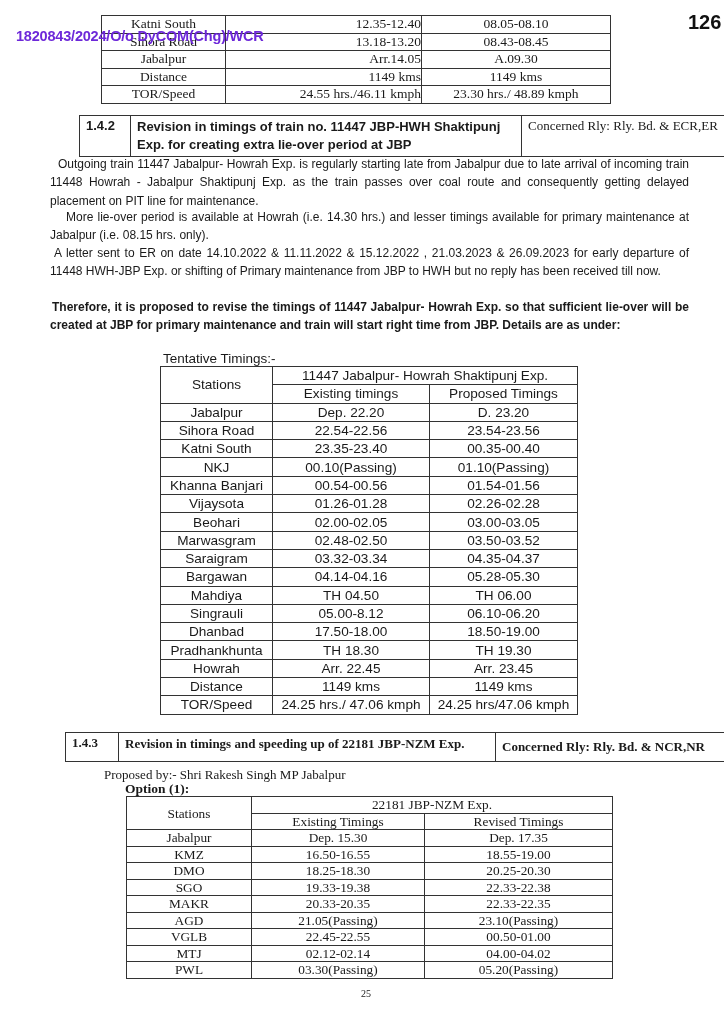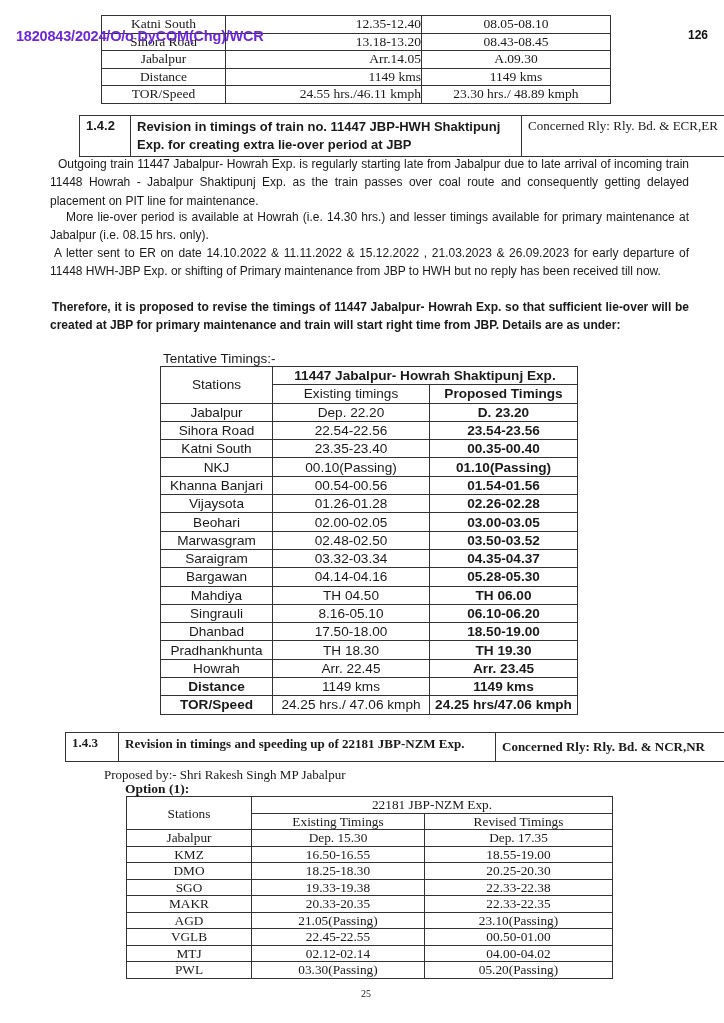--- a/index.html
+++ b/index.html
@@ -7,21 +7,21 @@
   table { border-collapse: collapse; }
   td, th { border: 1px solid #333; text-align: center; padding: 0; font-weight: normal; }
 
   
   #top-table { position: absolute; left: 101px; top: 15px; width: 510px; font-family: "Liberation Serif", serif; font-size: 13.5px; }
   #top-table td { height: 16.5px; line-height: 16px; }
   #top-table td.c1 { width: 123px; }
   #top-table td.c2 { width: 195px; text-align: right; }
 
   #stamp { position: absolute; left: 16px; top: 28px; font-family: "Liberation Sans", sans-serif; font-weight: bold; font-size: 14.5px; letter-spacing: -0.2px; color: #6d28d9; background: transparent; }
-  #page-num { position: absolute; left: 688px; top: 28px; font-family: "Liberation Sans", sans-serif; font-weight: bold; font-size: 12px; color: #111; }
+  #page-num { position: absolute; left: 688px; top: 11px; font-family: "Liberation Sans", sans-serif; font-weight: bold; font-size: 20px; color: #111; }
 
   
   .sec-box { position: absolute; border: 1px solid #333; font-family: "Liberation Sans", sans-serif; font-size: 13px; }
   .sec-box td { text-align: left; vertical-align: top; padding: 2px 6px; }
   #sec142 { left: 79px; top: 115px; width: 664px; }
   #sec142 .num { width: 38px; font-weight: bold; }
   #sec142 .title { width: 378px; font-weight: bold; line-height: 18px; }
   #sec142 .rly { font-family: "Liberation Serif", serif; font-size: 13px; line-height: 16px; }
 
   #sec143 { left: 65px; top: 732px; width: 706px; }
@@ -31,21 +31,21 @@
 
   .para { position: absolute; left: 50px; width: 639px; font-family: "Liberation Sans", sans-serif; font-size: 12px; line-height: 18.3px; text-align: justify; }
   .para.bold { font-weight: bold; }
 
   #tentative-label { position: absolute; left: 163px; top: 351px; font-family: "Liberation Sans", sans-serif; font-size: 13.5px; }
 
   #table-11447 { position: absolute; left: 160px; top: 366px; width: 418px; font-family: "Liberation Sans", sans-serif; font-size: 13.6px; }
   #table-11447 td { height: 17.3px; line-height: 17px; }
   #table-11447 td.st { width: 111px; }
   #table-11447 td.ex { width: 156px; }
-  #table-11447 .b { font-weight: bold; border-radius: 8px; }
+  #table-11447 .b { font-weight: normal; border-radius: 8px; }
 
   #proposed-by { position: absolute; left: 85px; top: 767px; font-family: "Liberation Serif", serif; font-size: 13px; margin-left: 19px; }
   #option-label { position: absolute; left: 125px; top: 781px; font-family: "Liberation Serif", serif; font-size: 13.5px; font-weight: bold; }
 
   #table-22181 { position: absolute; left: 126px; top: 796px; width: 487px; font-family: "Liberation Serif", serif; font-size: 13.3px; }
   #table-22181 td { height: 15.5px; line-height: 15px; }
   #table-22181 td.st { width: 124px; }
   #table-22181 td.ex { width: 172px; }
 
   #footer-page { position: absolute; left: 361px; top: 988px; font-family: "Liberation Serif", serif; font-size: 10px; }
@@ -166,21 +166,21 @@
         <td class="ex">04.14-04.16</td>
         <td class="b">05.28-05.30</td>
       </tr>
       <tr>
         <td class="st">Mahdiya</td>
         <td class="ex">TH 04.50</td>
         <td class="b">TH 06.00</td>
       </tr>
       <tr>
         <td class="st">Singrauli</td>
-        <td class="ex">8.16-05.10</td>
+        <td class="ex">05.00-8.12</td>
         <td class="b">06.10-06.20</td>
       </tr>
       <tr>
         <td class="st">Dhanbad</td>
         <td class="ex">17.50-18.00</td>
         <td class="b">18.50-19.00</td>
       </tr>
       <tr>
         <td class="st">Pradhankhunta</td>
         <td class="ex">TH 18.30</td>

